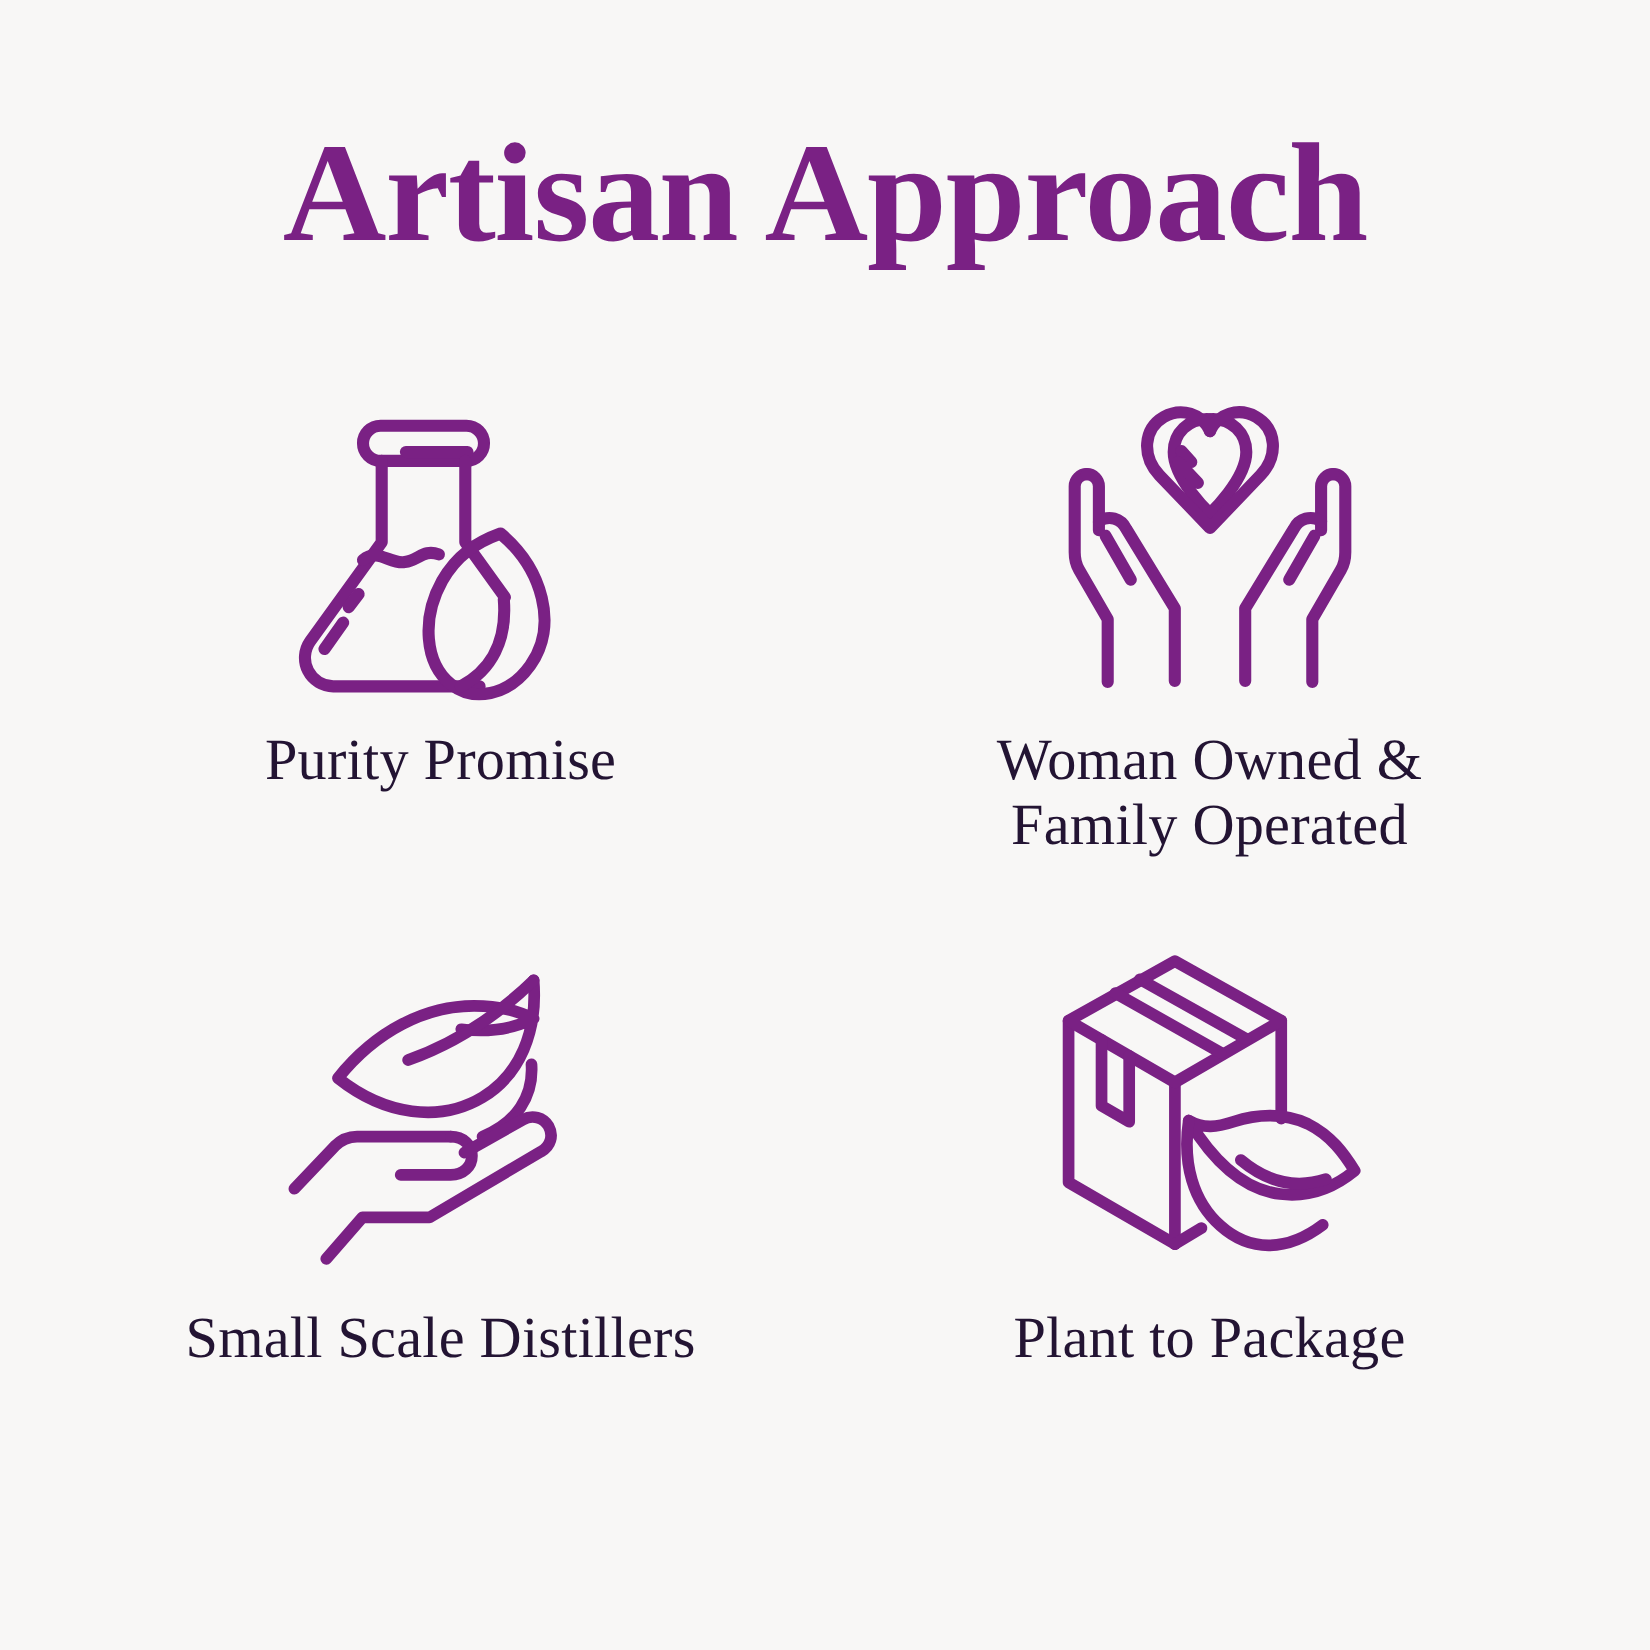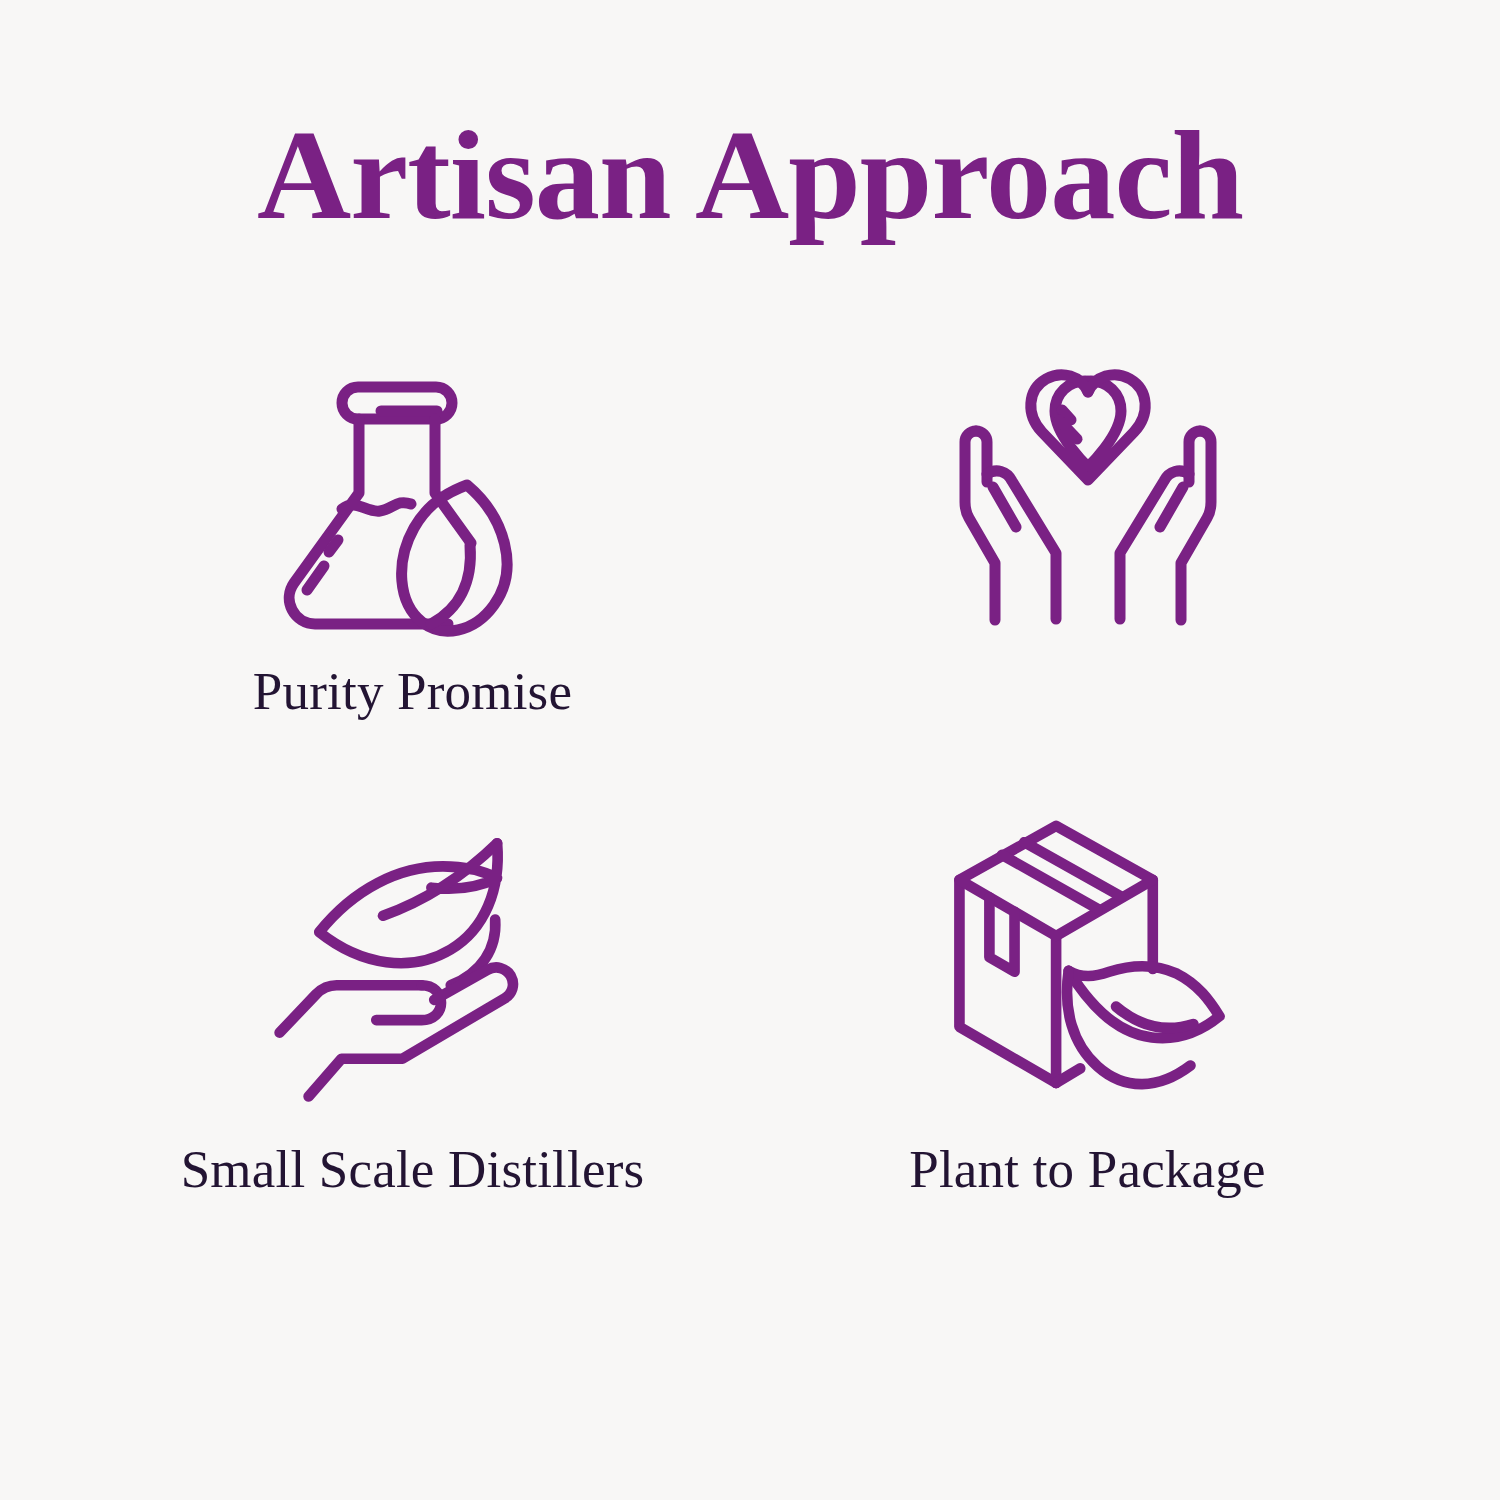--- a/index.html
+++ b/index.html
@@ -47,20 +47,21 @@
   .grid {
     position: absolute;
     top: 340px;
     left: 75px;
     width: 1350px;
     display: grid;
     grid-template-columns: 1fr 1fr;
     grid-template-rows: 480px 480px;
     column-gap: 0px;
     row-gap: 0px;
+    gap: 48px;
   }
 
   .cell {
     display: flex;
     flex-direction: column;
     align-items: center;
     justify-content: flex-start;
   }
 
   .icon-box {
@@ -151,20 +152,22 @@
           <path d="M38 91 c6 0 11 5 11 11 v40"></path>
           <path d="M49 134 c9 -6 20 -3 25 7 l44 72 v66"></path>
           <path d="M55 147 l23 40"></path>
 
           <path d="M262 91 c6 0 11 5 11 11 v60 c0 6 -1 11 -4 16 l-26 45 v57"></path>
           <path d="M262 91 c-6 0 -11 5 -11 11 v40"></path>
           <path d="M251 134 c-9 -6 -20 -3 -25 7 l-44 72 v66"></path>
           <path d="M245 147 l-23 40"></path>
         </svg>
       </div>
+      <div class="caption">Woman Owned &amp;
+Family Operated</div>
     </div>
 
     <div class="cell row2">
       <div class="icon-box">
         <svg viewBox="0 0 300 300" fill="none" xmlns="http://www.w3.org/2000/svg" stroke="#7a2184" stroke-width="11" stroke-linecap="round" stroke-linejoin="round">
 
           <path d="M237 24 c4 48 -13 89 -48 110 c-40 24 -92 17 -136 -18 c36 -45 83 -68 128 -68 c22 0 40 4 56 12 c-20 10 -44 13 -68 10"></path>
 
           <path d="M237 24 c-36 35 -76 60 -118 75"></path>
 

